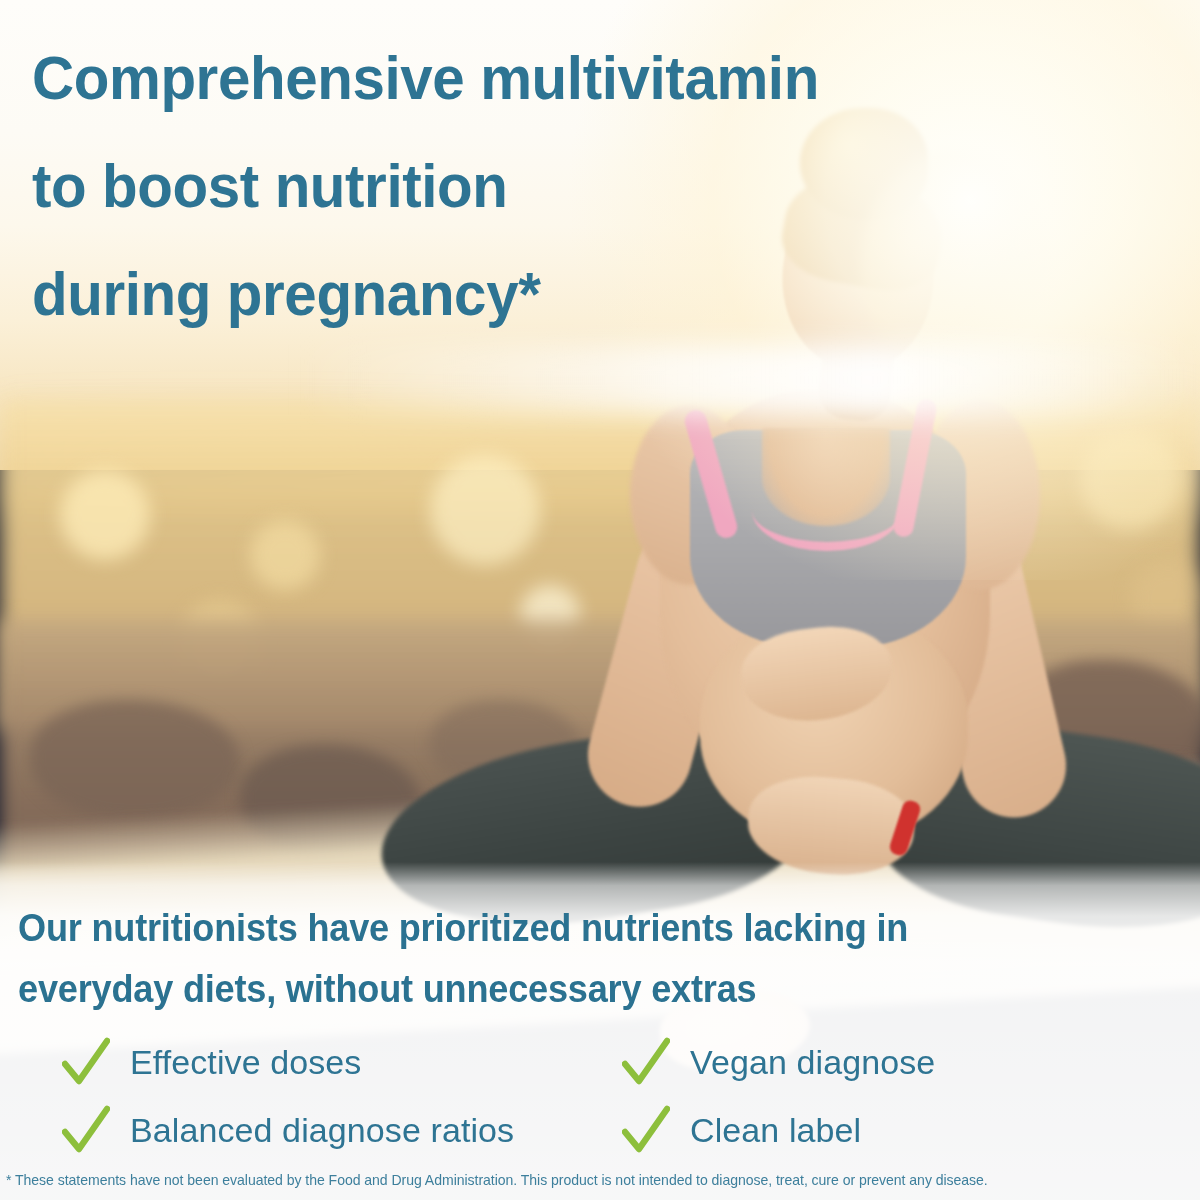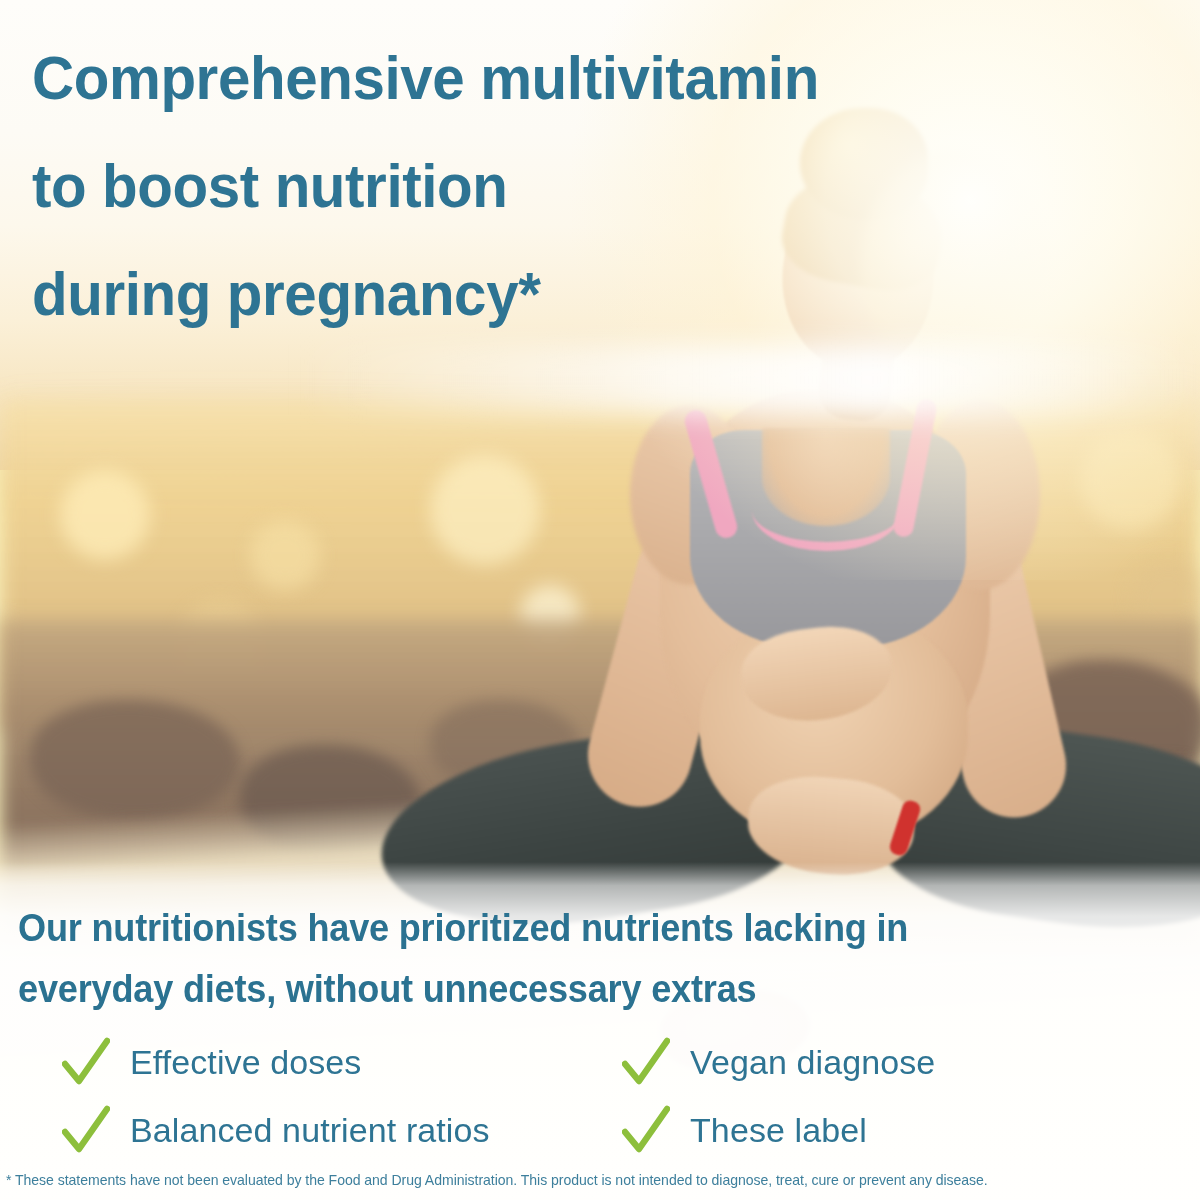--- a/index.html
+++ b/index.html
@@ -3,21 +3,21 @@
 <meta charset="utf-8">
 <style>
   html,body{margin:0;padding:0;}
   body{
     width:1200px;height:1200px;overflow:hidden;
     font-family:"Liberation Sans", sans-serif;
     background:#fdfbf6;
   }
   .canvas{
     position:relative;width:1200px;height:1200px;overflow:hidden;
-    background:#fef9c3;
+    background:#0f172a;
   }
 
   
   .photo{position:absolute;inset:0;overflow:hidden;}
 
   
   .sky{
     position:absolute;left:0;top:0;width:1200px;height:470px;
     background:linear-gradient(to bottom,
       #fefdfa 0%, #fdfbf5 28%, #fdf8ec 48%,
@@ -318,27 +318,27 @@
       <svg class="check-icon" viewBox="0 0 48 50">
         <path d="M3 27 L17 44 L45 4" fill="none" stroke="#8dbf3c" stroke-width="6.5" stroke-linecap="round" stroke-linejoin="round"></path>
       </svg>
       <span class="check-label">Vegan diagnose</span>
     </div>
 
     <div class="check-item">
       <svg class="check-icon" viewBox="0 0 48 50">
         <path d="M3 27 L17 44 L45 4" fill="none" stroke="#8dbf3c" stroke-width="6.5" stroke-linecap="round" stroke-linejoin="round"></path>
       </svg>
-      <span class="check-label">Balanced nutrient ratios</span>
+      <span class="check-label">Balanced diagnose ratios</span>
     </div>
 
     <div class="check-item">
       <svg class="check-icon" viewBox="0 0 48 50">
         <path d="M3 27 L17 44 L45 4" fill="none" stroke="#8dbf3c" stroke-width="6.5" stroke-linecap="round" stroke-linejoin="round"></path>
       </svg>
-      <span class="check-label">These label</span>
+      <span class="check-label">Clean label</span>
     </div>
 
   </div>
 
   <div class="disclaimer">* These statements have not been evaluated by the Food and Drug Administration. This product is not intended to diagnose, treat, cure or prevent any disease.</div>
 
 </div>
 
 </body></html>

